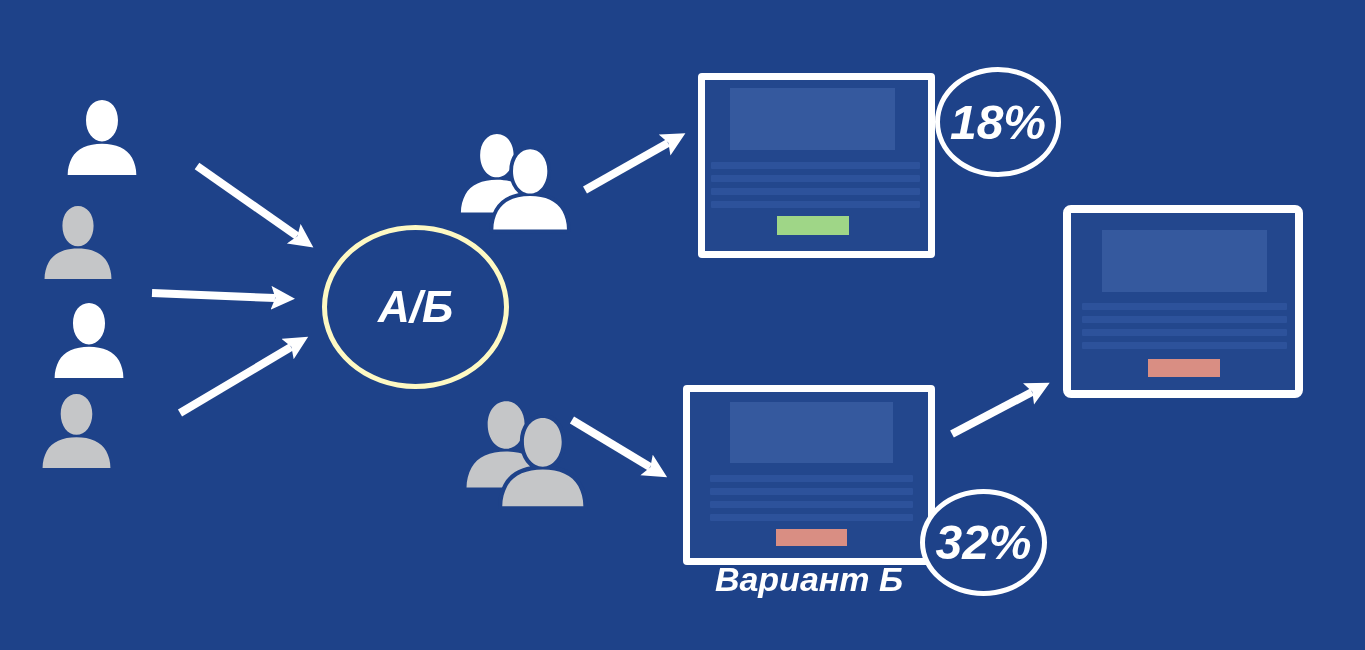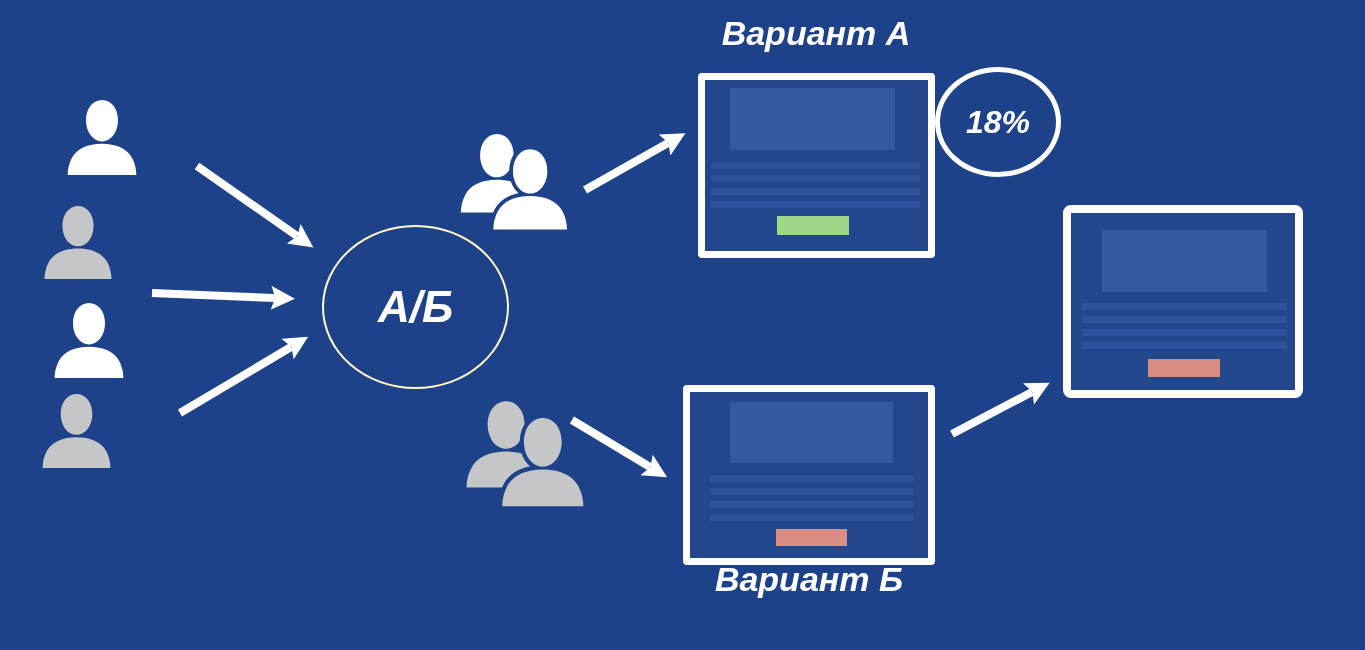--- a/index.html
+++ b/index.html
@@ -13,21 +13,21 @@
     position:relative;width:1365px;height:650px;overflow:hidden;
     background:var(--bg);
     font-family:"Liberation Sans",sans-serif;
   }
   .icon{position:absolute;}
   .icon svg{display:block;width:100%;height:100%;}
   .arrows{position:absolute;left:0;top:0;width:1365px;height:650px;pointer-events:none;}
   
   .circle{
     position:absolute;left:322px;top:225px;width:187px;height:164px;
-    border:2px solid #fef9c3;border-radius:50%;box-sizing:border-box;
+    border:5px solid #fef9c3;border-radius:50%;box-sizing:border-box;
     display:flex;flex-direction:column;align-items:center;justify-content:center;
     color:#fff;font-weight:bold;font-style:italic;font-size:44px;line-height:1.12;
   }
   
   .card{
     position:absolute;border:7px solid #fff;border-radius:4px;
     background:var(--card);box-sizing:border-box;
   }
   .card .header{position:absolute;background:var(--header);}
   .card .lines{position:absolute;display:flex;flex-direction:column;gap:6px;}
@@ -43,21 +43,21 @@
   #card-b .btn{left:86px;top:137px;width:71px;height:17px;}
   #card-w{left:1063px;top:205px;width:240px;height:193px;border-width:8px;border-radius:8px;}
   #card-w .header{left:31px;top:17px;width:165px;height:62px;}
   #card-w .lines{left:11px;top:90px;width:205px;}
   #card-w .btn{left:77px;top:146px;width:72px;height:18px;}
   
   .badge{
     position:absolute;border:5px solid #fff;border-radius:50%;
     background:var(--bg);box-sizing:border-box;
     display:flex;align-items:center;justify-content:center;
-    color:#fff;font-style:italic;font-weight:bold;font-size:32px;
+    color:#fff;font-style:italic;font-weight:bold;font-size:48px;
   }
   #badge-a{left:935px;top:67px;width:126px;height:110px;}
   #badge-b{left:920px;top:489px;width:127px;height:107px;}
   
   .vtitle{
     position:absolute;color:#fff;font-style:italic;font-weight:bold;
     font-size:34px;text-align:center;white-space:nowrap;
   }
   #title-a{left:690px;top:14px;width:252px;}
   #title-b{left:683px;top:560px;width:252px;}
@@ -127,21 +127,20 @@
       <line x1="585" y1="190" x2="668" y2="143" marker-end="url(#ah)"></line>
       <line x1="572" y1="420" x2="650" y2="467" marker-end="url(#ah)"></line>
       <line x1="952" y1="434" x2="1032" y2="392" marker-end="url(#ah)"></line>
     </g>
   </svg>
 
   <div class="circle">
     <span>А/Б</span>
   </div>
 
-  <div class="vtitle" id="title-a">Вариант А</div>
   <div class="card" id="card-a">
     <div class="header"></div>
     <div class="lines">
       <span></span>
         <span></span>
         <span></span>
         <span></span>
     </div>
     <div class="btn" style="background: rgb(159, 214, 135);"></div>
   </div>
@@ -152,20 +151,23 @@
   <div class="card" id="card-b">
     <div class="header"></div>
     <div class="lines">
       <span></span>
         <span></span>
         <span></span>
         <span></span>
     </div>
     <div class="btn" style="background: rgb(217, 142, 131);"></div>
   </div>
+  <div class="badge" id="badge-b">
+    <span>32%</span>
+  </div>
   <div class="vtitle" id="title-b">Вариант Б</div>
 
   <div class="card" id="card-w">
     <div class="header"></div>
     <div class="lines">
       <span></span>
         <span></span>
         <span></span>
         <span></span>
     </div>

